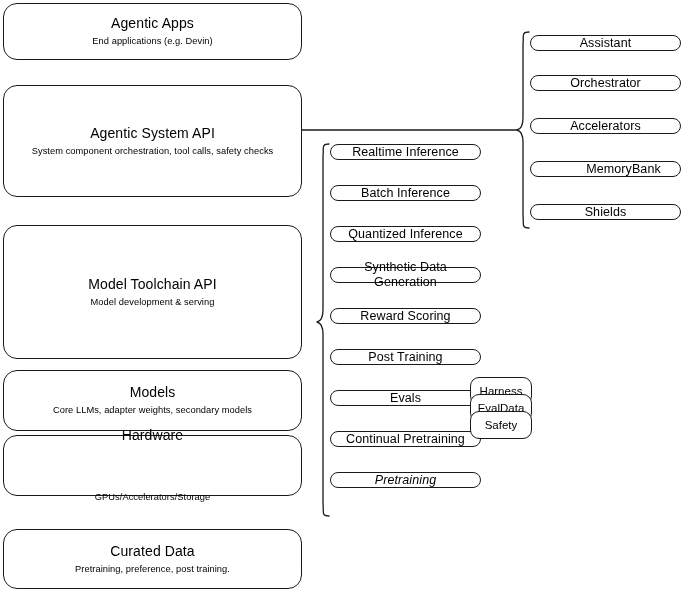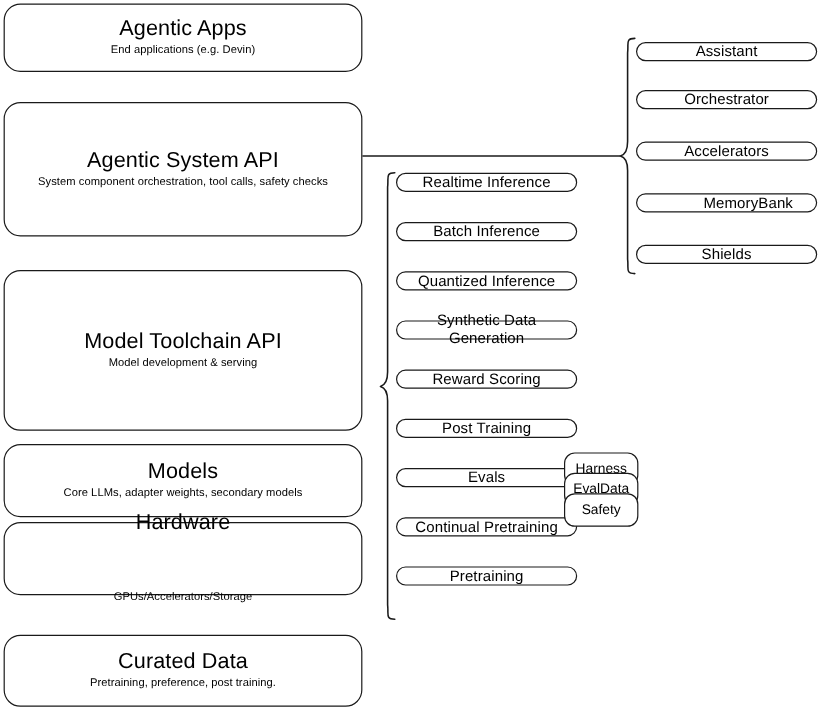--- a/index.html
+++ b/index.html
@@ -32,21 +32,21 @@
     text-align: center;
   }
   
   .layer-box {
     left: 3px;
     width: 299px;
     border-radius: 14px;
     padding: 4px 10px;
   }
   .layer-title {
-    font-size: 18px;
+    font-size: 14px;
     line-height: 17px;
     color: #000;
     letter-spacing: 0.1px;
   }
   .layer-sub {
     font-size: 9.3px;
     line-height: 13px;
     margin-top: 3px;
     color: #000;
     letter-spacing: 0.05px;
@@ -178,21 +178,21 @@
   </div>
   <div class="box item-box mid-box" style="top:349px;">
     <span>Post Training</span>
   </div>
   <div class="box item-box mid-box" style="top:390px;">
     <span>Evals</span>
   </div>
   <div class="box item-box mid-box" style="top:431px;">
     <span>Continual Pretraining</span>
   </div>
-  <div class="box item-box mid-box" style="top:472px;">
+  <div class="box item-box mid-box" style="top:472px;font-style:italic;">
     <span>Pretraining</span>
   </div>
 
   <div class="tag-pill" style="top:377px;">
     <span>Harness</span>
   </div>
   <div class="tag-pill" style="top:394px;">
     <span>EvalData</span>
   </div>
   <div class="tag-pill" style="top:411px;">

